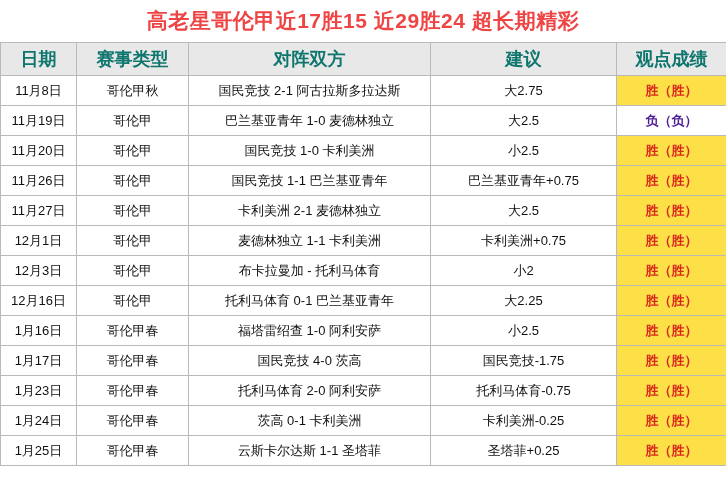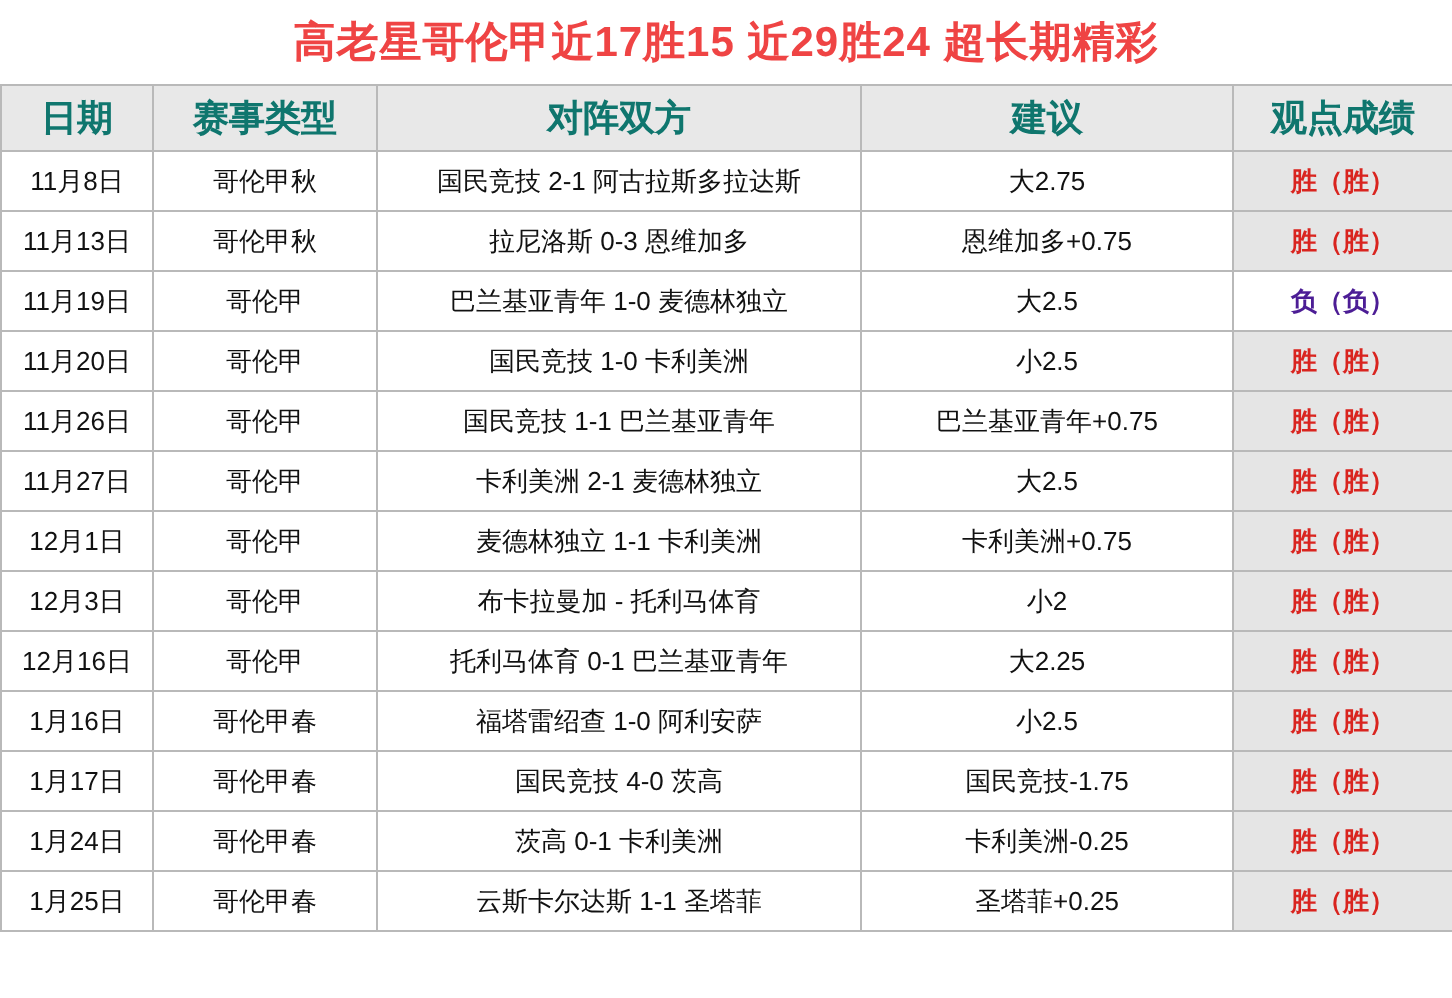--- a/index.html
+++ b/index.html
@@ -78,21 +78,21 @@
   }
   td.advice {
     color: #1f7a2e;
     font-size: 13.5px;
   }
   td.result {
     font-size: 13.5px;
     font-weight: bold;
   }
   td.result.win {
-    background: #e5e5e5;
+    background: #fde047;
     color: #d9241f;
   }
   td.result.lose {
     background: #ffffff;
     color: #4c1d95;
   }
 </style>
 </head>
 <body>
 
@@ -121,27 +121,20 @@
     </thead>
     <tbody id="tbody">
         <tr>
           <td class="date">11月8日</td>
           <td class="type">哥伦甲秋</td>
           <td class="match">国民竞技  2-1  阿古拉斯多拉达斯</td>
           <td class="advice">大2.75</td>
           <td class="result win">胜（胜）</td>
         </tr>
         <tr>
-          <td class="date">11月13日</td>
-          <td class="type">哥伦甲秋</td>
-          <td class="match">拉尼洛斯  0-3  恩维加多</td>
-          <td class="advice">恩维加多+0.75</td>
-          <td class="result win">胜（胜）</td>
-        </tr>
-        <tr>
           <td class="date">11月19日</td>
           <td class="type">哥伦甲</td>
           <td class="match">巴兰基亚青年  1-0  麦德林独立</td>
           <td class="advice">大2.5</td>
           <td class="result lose">负（负）</td>
         </tr>
         <tr>
           <td class="date">11月20日</td>
           <td class="type">哥伦甲</td>
           <td class="match">国民竞技  1-0  卡利美洲</td>
@@ -191,20 +184,27 @@
           <td class="result win">胜（胜）</td>
         </tr>
         <tr>
           <td class="date">1月17日</td>
           <td class="type">哥伦甲春</td>
           <td class="match">国民竞技  4-0  茨高</td>
           <td class="advice">国民竞技-1.75</td>
           <td class="result win">胜（胜）</td>
         </tr>
         <tr>
+          <td class="date">1月23日</td>
+          <td class="type">哥伦甲春</td>
+          <td class="match">托利马体育  2-0  阿利安萨</td>
+          <td class="advice">托利马体育-0.75</td>
+          <td class="result win">胜（胜）</td>
+        </tr>
+        <tr>
           <td class="date">1月24日</td>
           <td class="type">哥伦甲春</td>
           <td class="match">茨高  0-1  卡利美洲</td>
           <td class="advice">卡利美洲-0.25</td>
           <td class="result win">胜（胜）</td>
         </tr>
         <tr>
           <td class="date">1月25日</td>
           <td class="type">哥伦甲春</td>
           <td class="match">云斯卡尔达斯  1-1  圣塔菲</td>

